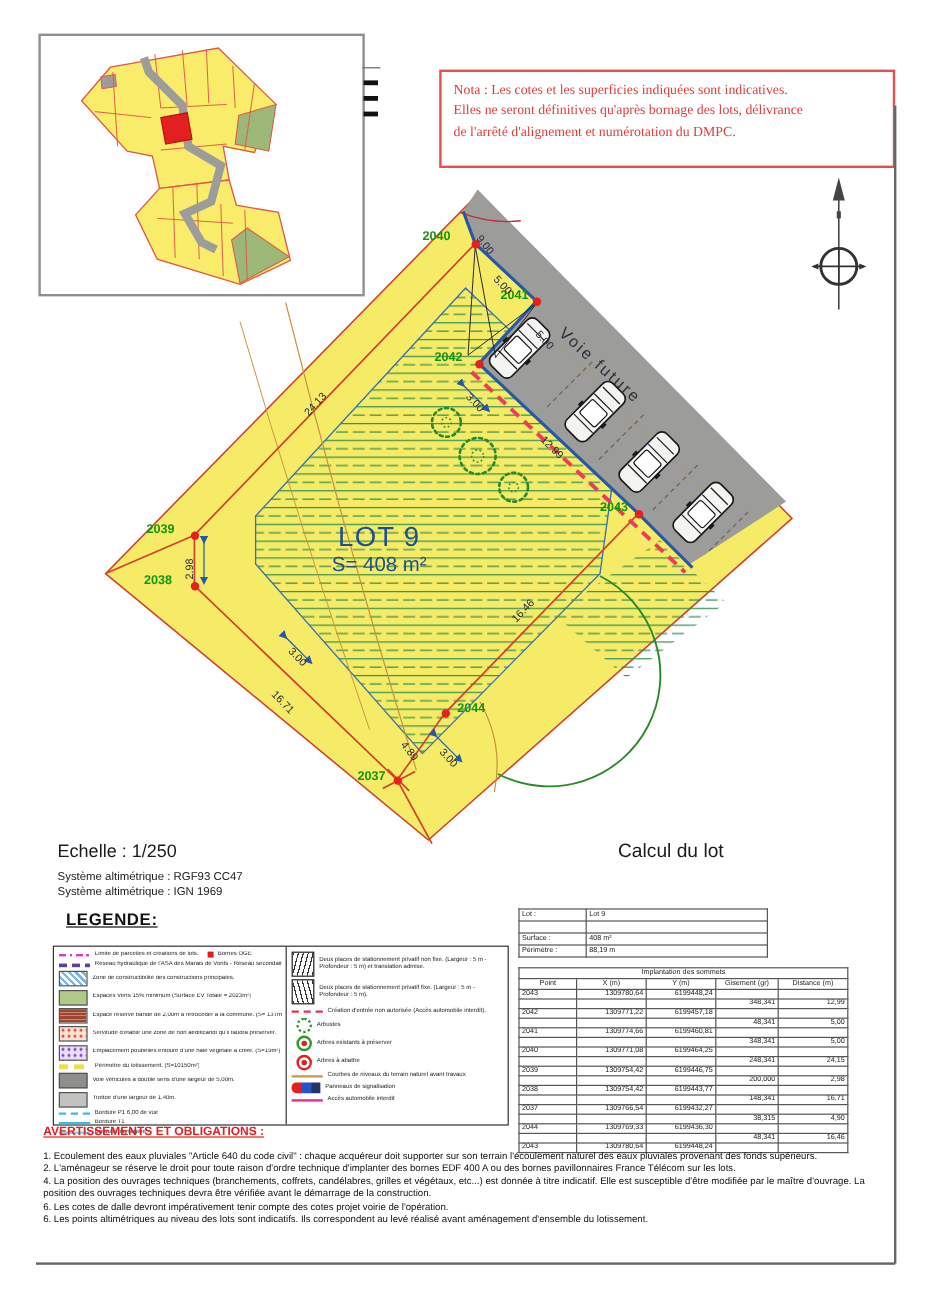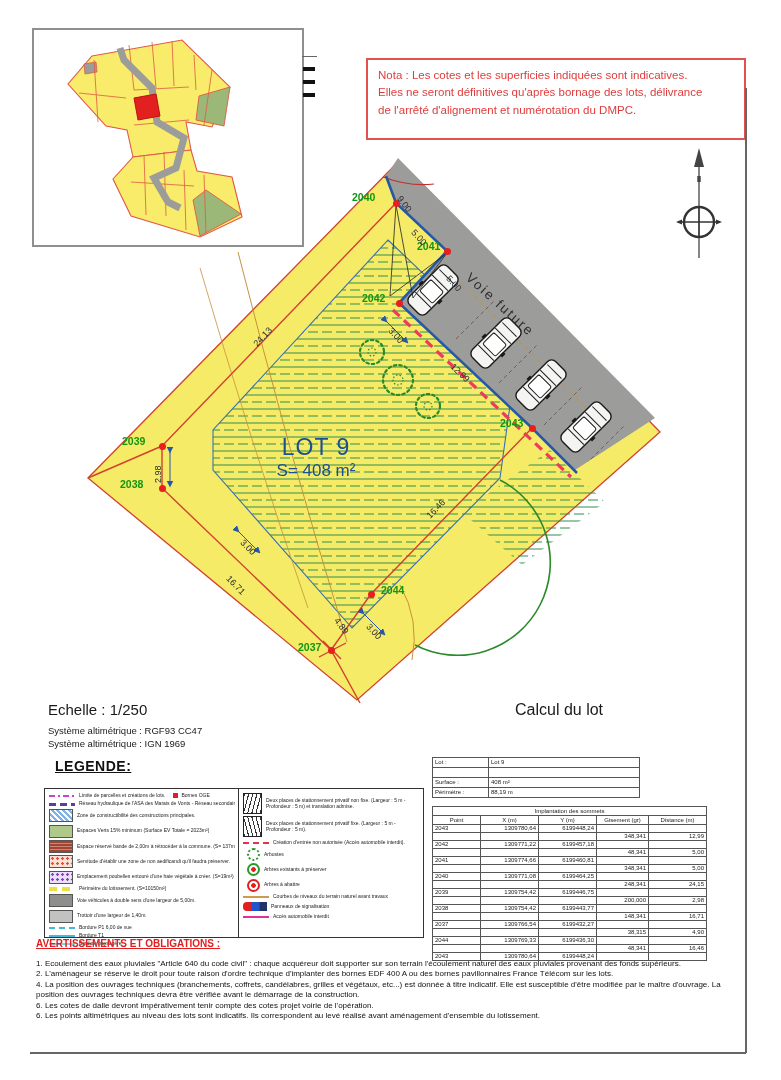--- a/index.html
+++ b/index.html
@@ -7,21 +7,21 @@
         font-family:"Liberation Sans", sans-serif;color:#222;}
   .abs{position:absolute;}
 
   
   #inset{left:32px;top:28px;width:268px;height:215px;border:2px solid #8f8f8f;background:#fff;}
   .regmark{position:absolute;background:#111;width:12px;height:4px;}
   #regline{position:absolute;left:302px;top:56px;width:15px;height:1px;background:#666;}
 
   
   #nota{left:366px;top:58px;width:356px;height:64px;border:2px solid #e35050;color:#e03c3c;
-        font-size:11.5px;line-height:1.5;padding:7px 10px;white-space:pre-line;}
+        font-size:11.5px;line-height:1.5;padding:7px 10px;white-space:pre-line;font-family:Liberation Serif, serif;}
 
   
   #compass{left:676px;top:146px;width:46px;height:118px;}
 
   
   #plan-svg{left:60px;top:140px;width:625px;height:575px;}
   #plan-overlay{left:0;top:0;width:781px;height:1080px;pointer-events:none;}
   .pt-dot{position:absolute;width:7px;height:7px;border-radius:50%;background:#e81f1f;}
   .pt-label{position:absolute;color:#129612;font-weight:bold;font-size:10.5px;white-space:nowrap;}
   .dim-label{position:absolute;color:#2a2a3a;font-size:9px;white-space:nowrap;transform-origin:left center;}

